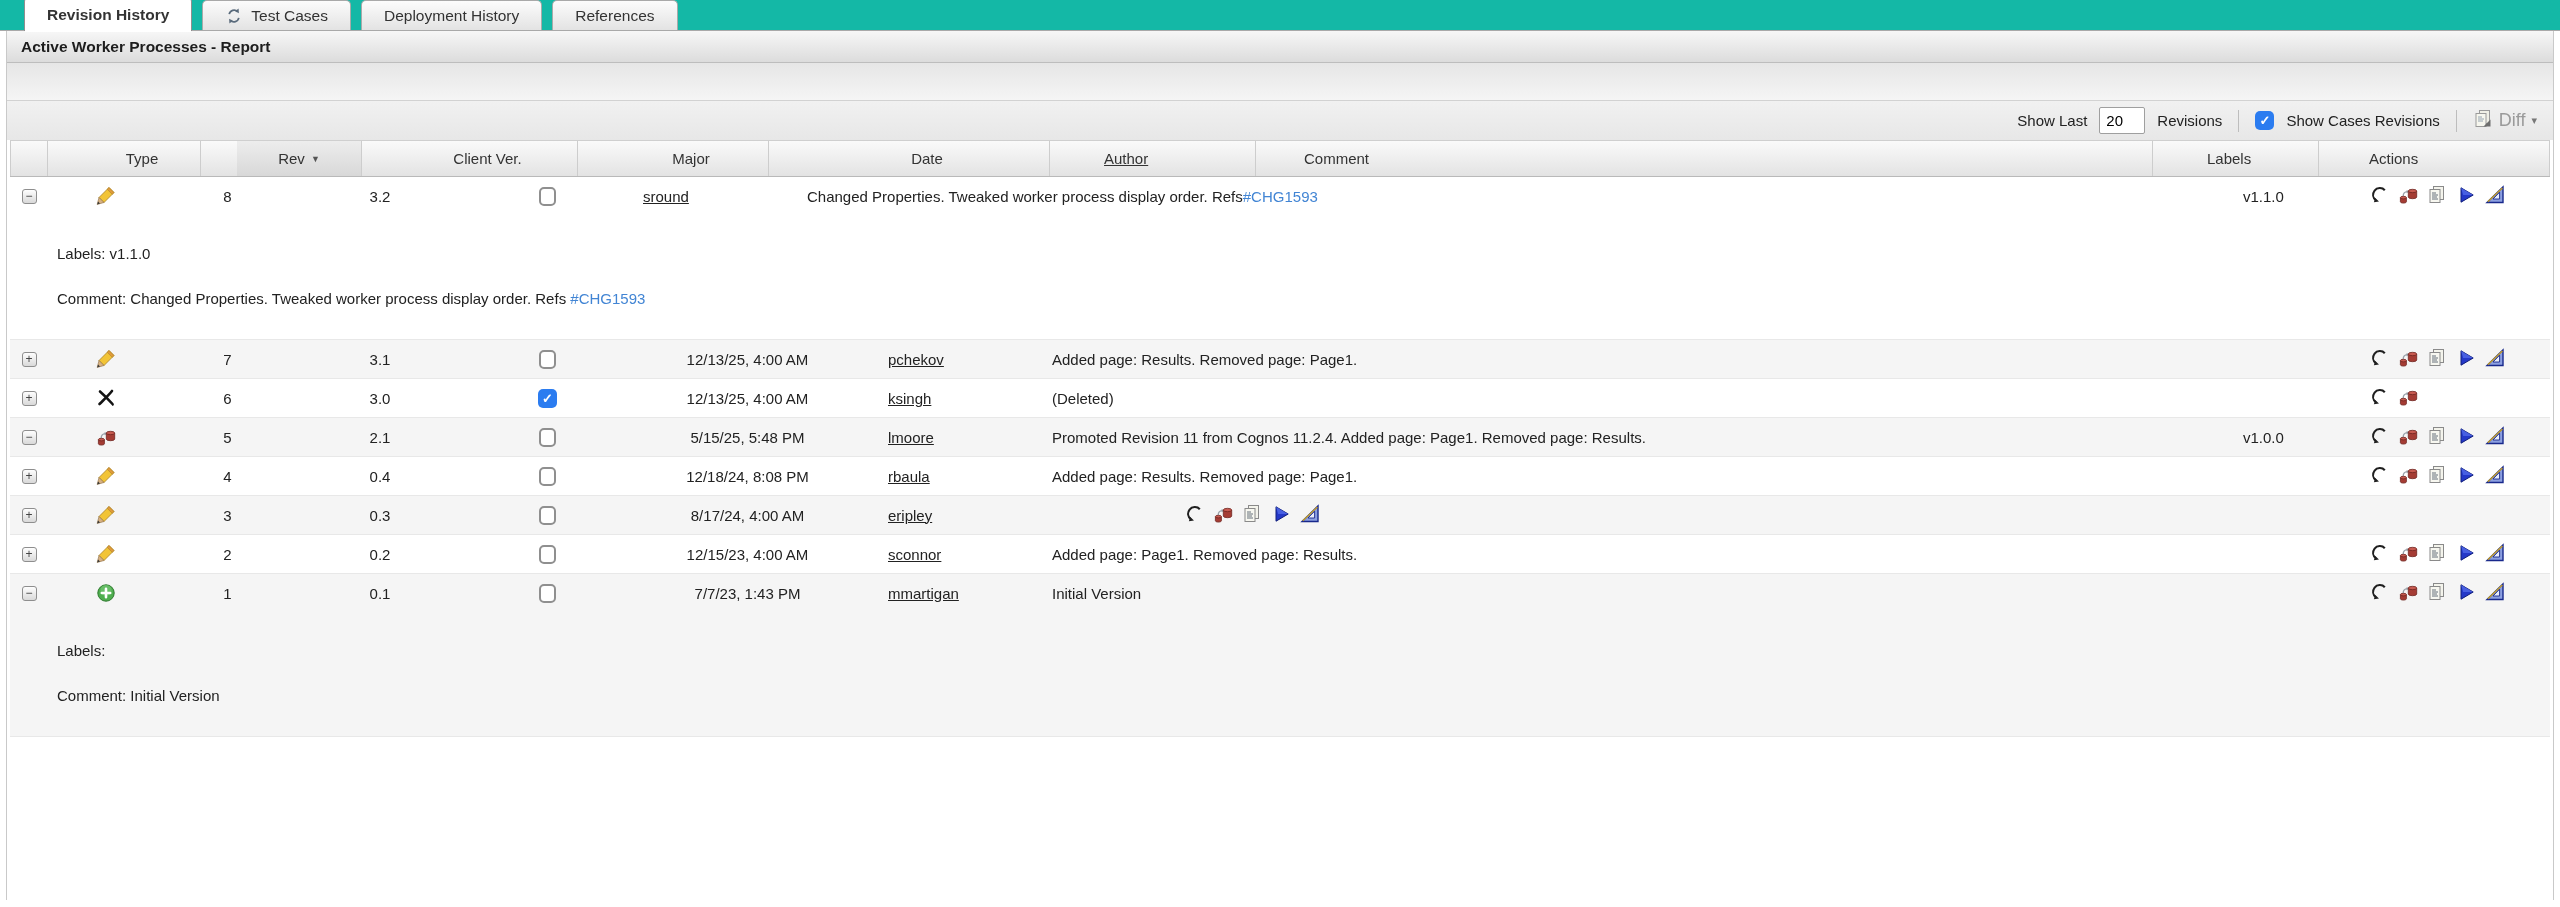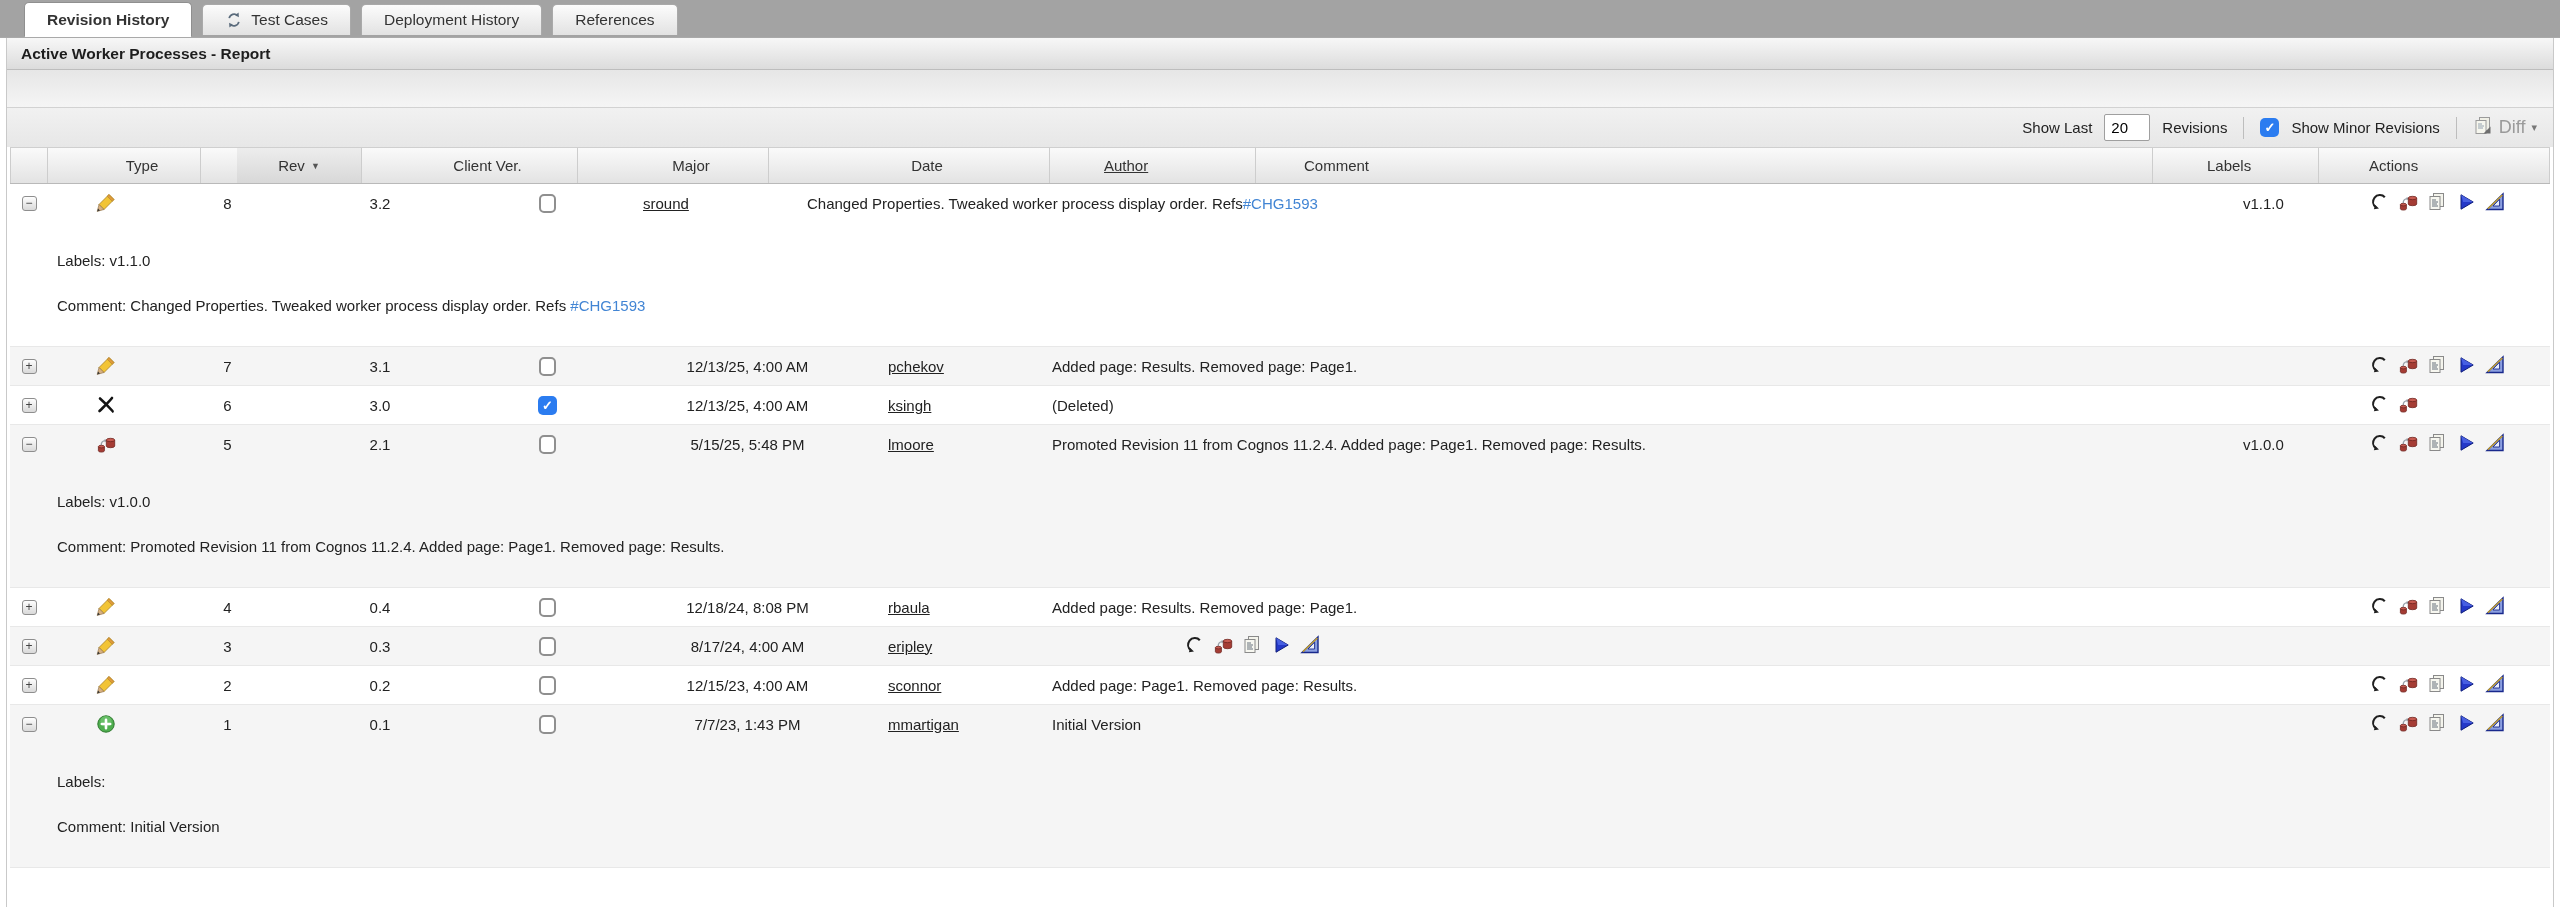--- a/index.html
+++ b/index.html
@@ -1,19 +1,19 @@
 <!DOCTYPE html>
 <html><head>
 <meta charset="utf-8">
 <style>
   * { margin:0; padding:0; box-sizing:border-box; }
   html,body { width:2560px; height:907px; background:#fff; font-family:"Liberation Sans",sans-serif; color:#222; overflow:hidden; }
 
   
-  .tabbar { position:relative; height:38px; padding-left:24px; display:flex; align-items:center; background:#a3a3a3; }
+  .tabbar { position:relative; height:31px; padding-left:24px; display:flex; align-items:flex-end; background:#14b8a6; }
   .tabbar::after { content:""; position:absolute; left:0; right:0; bottom:0; height:1px; background:#a9a9a9; }
   .tab { position:relative; display:flex; align-items:center; gap:8px; height:31px; padding:0 22px; margin-right:10px;
          border:1px solid #a9a9a9; border-bottom:none; border-radius:5px 5px 0 0;
          background:linear-gradient(#fcfcfc,#e2e2e2); font-size:15.5px; color:#333; cursor:pointer; }
   .tab.active { background:#fff; font-weight:bold; height:34px; z-index:2; border-color:#8f8f8f; }
   .tab.active::after { content:""; position:absolute; left:0; right:0; bottom:-1px; height:2px; background:#fff; }
   .tab .ticon { display:inline-flex; width:18px; height:18px; }
 
   
   .panel { border-left:1px solid #c9c9c9; border-right:1px solid #c9c9c9; margin:0 6px; height:869px; background:#fff; }
@@ -108,21 +108,21 @@
   <div class="panel">
     <div class="titlebar">Active Worker Processes - Report</div>
     <div class="subband"></div>
 
     <div class="toolbar">
       <span>Show Last</span>
       <input class="revinput" value="20" style="">
       <span>Revisions</span>
       <span class="sep"></span>
       <span class="cb checked">✓</span>
-      <span>Show Minor Revisions</span>
+      <span>Show Cases Revisions</span>
       <span class="sep"></span>
       <span class="diffbtn">
         <span class="ticon" id="diff-icon-slot"><svg viewBox="0 0 20 20" width="20" height="20">
               <rect x="6.5" y="1.5" width="10" height="13" fill="#efefe6" stroke="#9a9a9a"></rect>
               <rect x="3" y="4.5" width="10" height="13" fill="#f6f6ee" stroke="#9a9a9a"></rect>
               <path d="M5 8 h4 M5 10 h6 M5 12 h5" stroke="#8a9aa8" stroke-width="0.9" fill="none"></path>
               <polygon points="10.5,17.5 17.5,17.5 17.5,10.5" fill="#6e6e6e"></polygon>
             </svg></span>
         <span class="lbl">Diff</span>
         <span class="arrow">▾</span>
@@ -394,24 +394,20 @@
                   <span class="aicon">
                     <svg viewBox="0 0 20 20" width="20" height="20">
                       <polygon points="2,17.5 18,17.5 18,2" fill="#8b9fe0" stroke="#18288c" stroke-width="1.4"></polygon>
                       <line x1="2.8" y1="16.8" x2="17.4" y2="3" stroke="#c9a227" stroke-width="1.3"></line>
                       <polygon points="8,14 14.6,14 14.6,7.2" fill="#e8edfb" stroke="#18288c" stroke-width="0.9"></polygon>
                     </svg>
                   </span>
                 </span>
               </div>
             </div>
-            <div class="detail">
-              <div class="dline"><b>Labels:</b><span> v1.0.0</span></div>
-              <div class="dline"><b>Comment:</b><span> Promoted Revision 11 from Cognos 11.2.4. Added page: Page1. Removed page: Results.</span></div>
-            </div>
           </div>
           <div class="rowwrap plain">
             <div class="grow">
               <div class="bc c-expand">
                 <div class="expbox">+</div>
               </div>
               <div class="bc c-type">
                 <span class="ticon22">
                   <svg viewBox="0 0 20 20" width="20" height="20">
                     <polygon points="13,1.5 18,6.5 8,16.5 3,11.5" fill="#f2c436" stroke="#a98127" stroke-width="0.8"></polygon>

